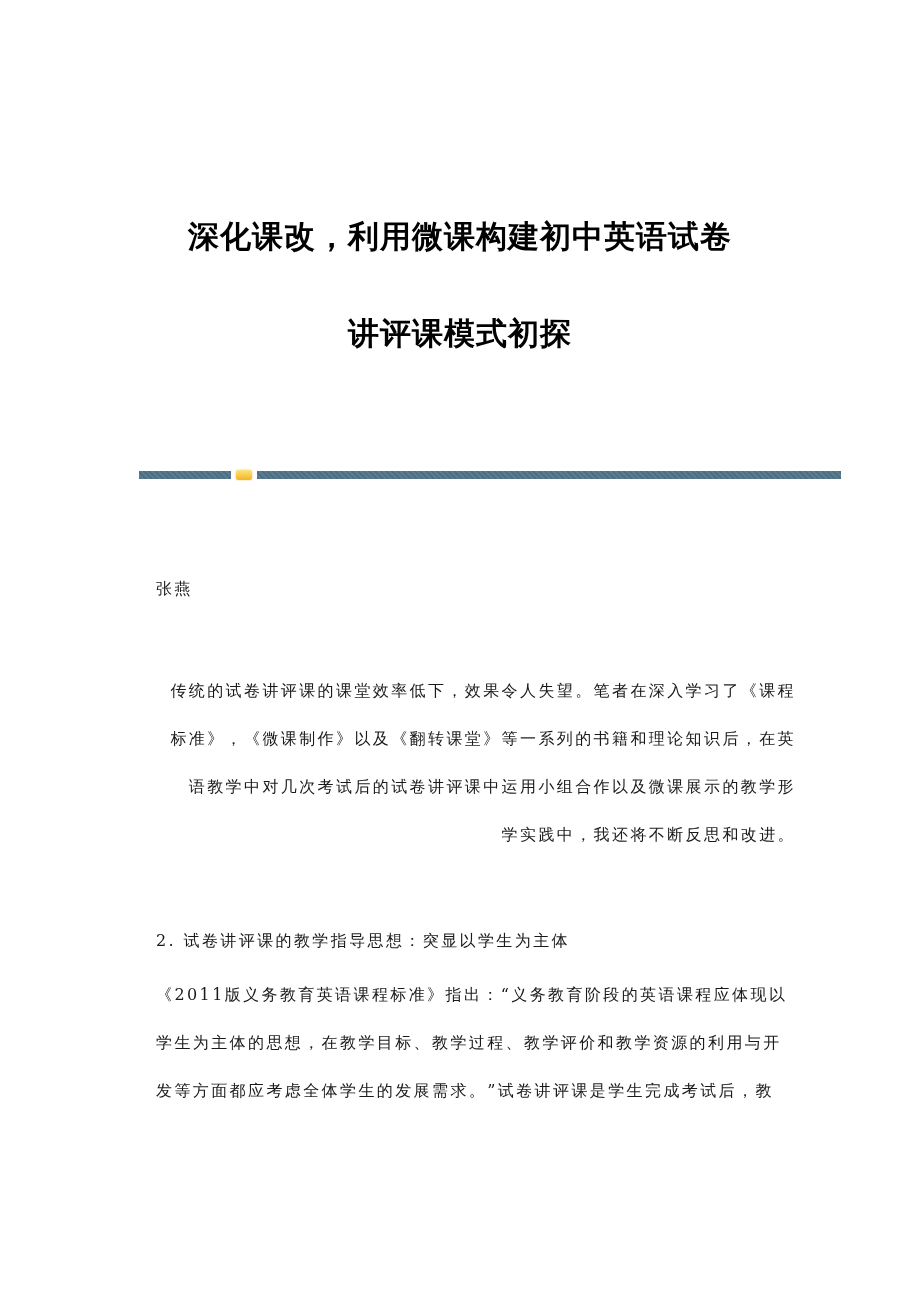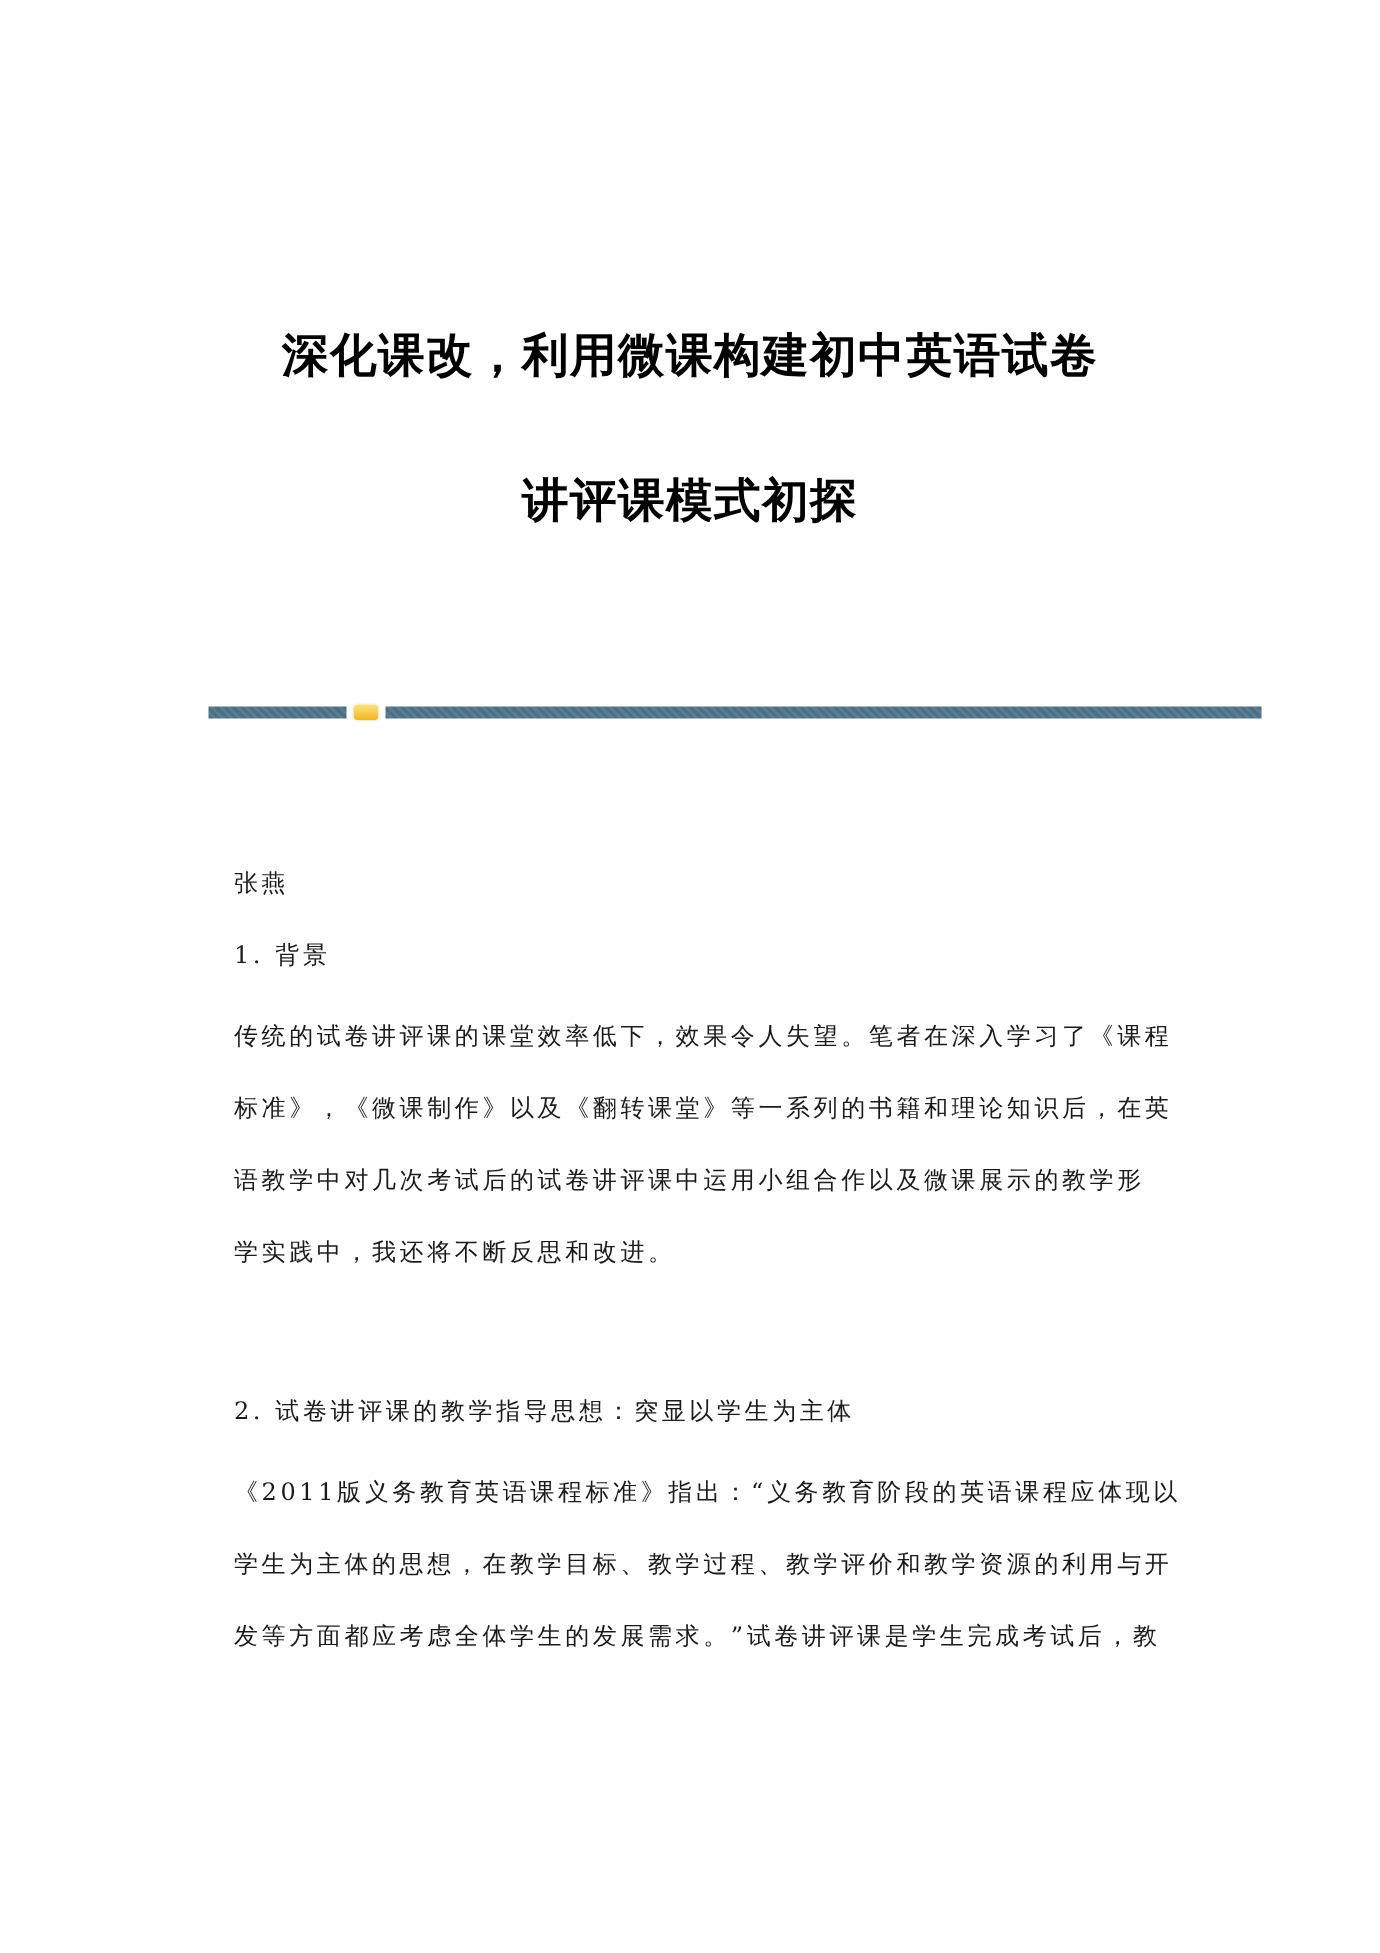--- a/index.html
+++ b/index.html
@@ -86,25 +86,22 @@
   <div class="divider">
     <div class="bar left"></div>
     <div class="ornament"></div>
     <div class="bar right"></div>
   </div>
 
   <div class="body-text" style="top: 565px;">
     <span class="line">张燕</span>
   </div>
 
-  <div class="body-text" style="top: 613px;">
-    <span class="line">1.  背景</span>
-  </div>
 
-  <div class="body-text" style="top: 667px;">
+  <div class="body-text" style="top: 667px; text-align: right;">
     <span class="line">传统的试卷讲评课的课堂效率低下，效果令人失望。笔者在深入学习了《课程</span>
     <span class="line">标准》，《微课制作》以及《翻转课堂》等一系列的书籍和理论知识后，在英</span>
     <span class="line">语教学中对几次考试后的试卷讲评课中运用小组合作以及微课展示的教学形</span>
     <span class="line">学实践中，我还将不断反思和改进。</span>
   </div>
 
   <div class="body-text" style="top: 917px;">
     <span class="line">2.  试卷讲评课的教学指导思想：突显以学生为主体</span>
   </div>
 

